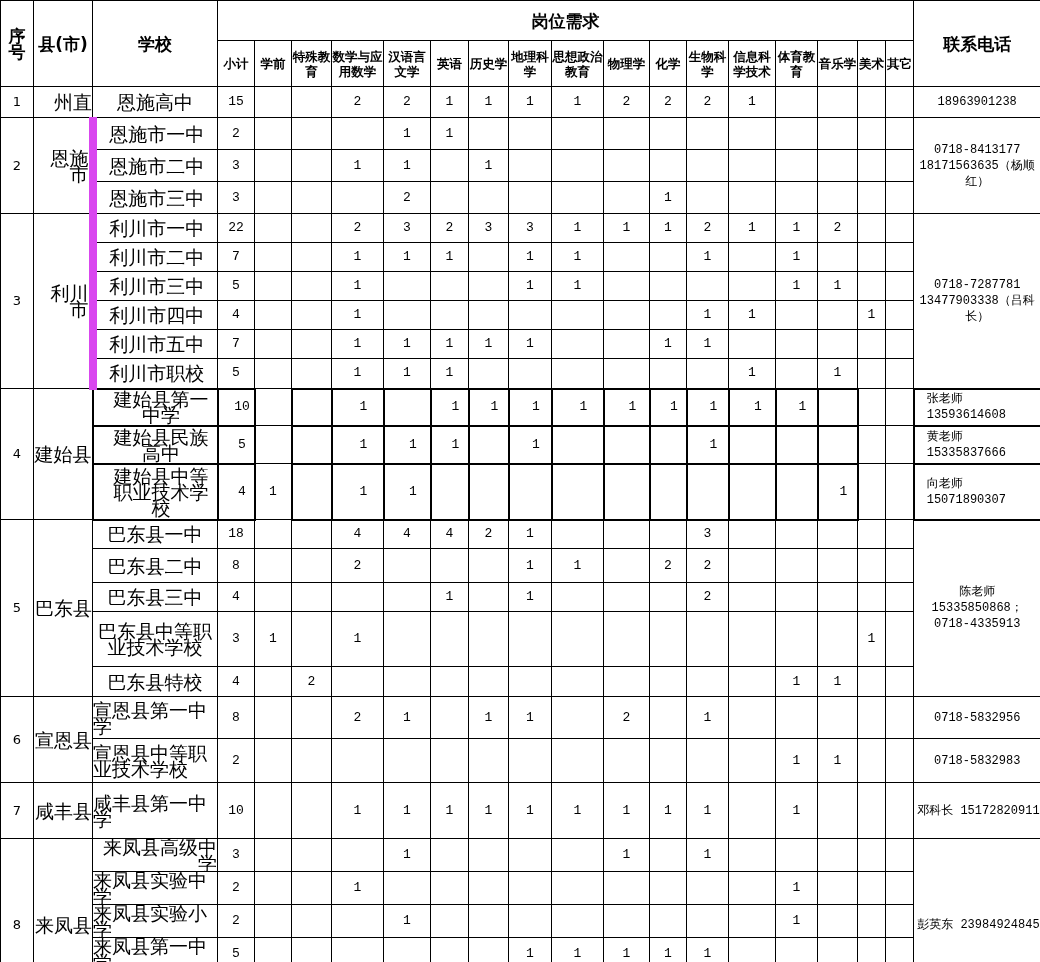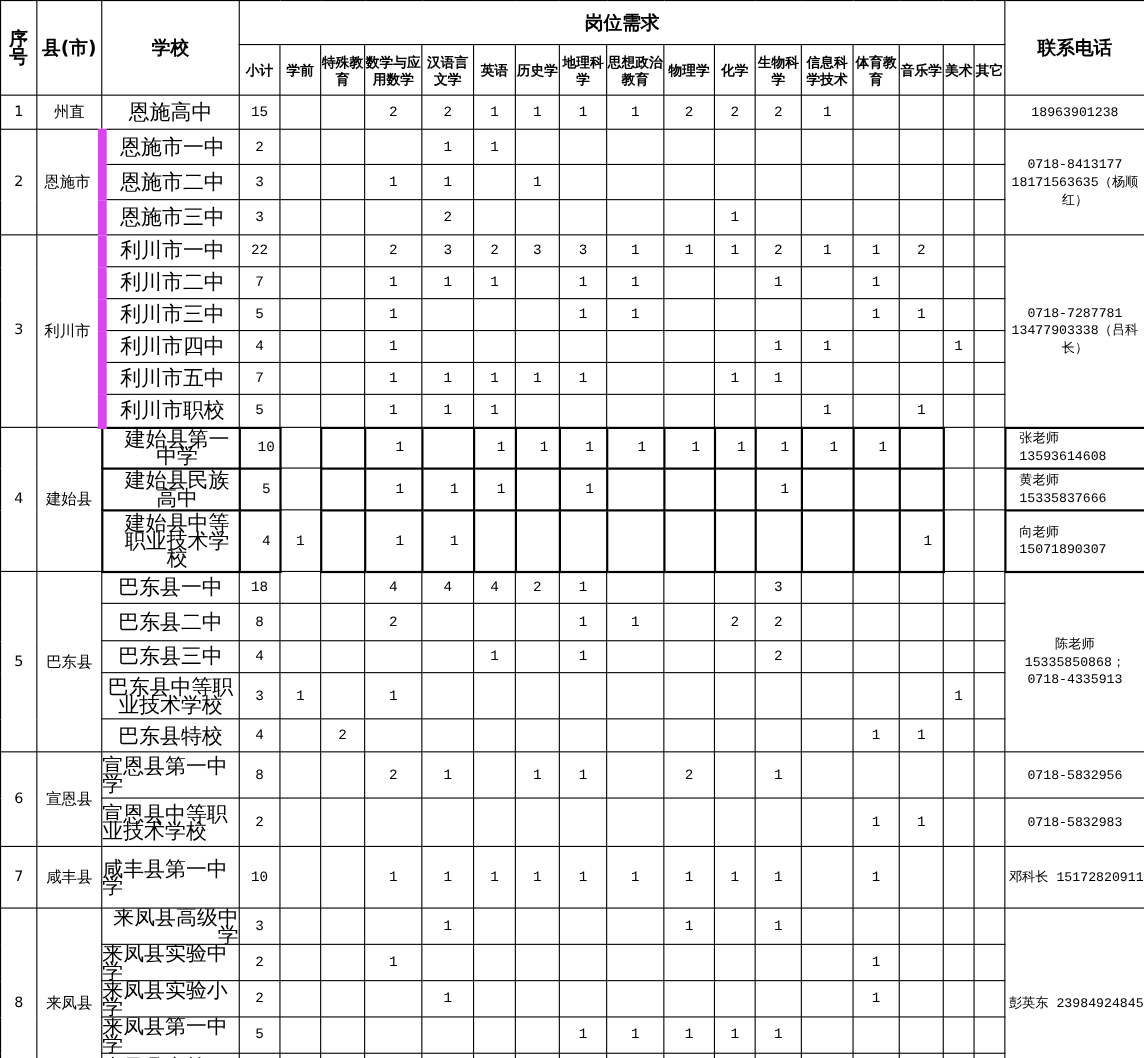--- a/index.html
+++ b/index.html
@@ -8,21 +8,21 @@
   td, th { border: 1px solid #000; padding: 0; text-align: center; vertical-align: middle; font-size: 13px; line-height: 16px; overflow: hidden; }
   th { font-weight: bold; }
   .hdr-big { font-size: 17px; }
   .hdr-sub { font-size: 12.5px; line-height: 15px; }
   .num { font-family: "Liberation Mono", "DejaVu Sans Mono", monospace; font-size: 13px; }
   .school { font-size: 19px; line-height: 16px; }
   .phone { font-size: 12px; line-height: 16px; font-family: "Liberation Mono", "DejaVu Sans Mono", monospace; }
   .phone-left { text-align: left; padding-left: 3px; }
   .thick-left { border-left: 8px solid #d946ef; }
   .thick { border: 2px solid #000; padding-left: 12px; }
-  .county { font-size: 14px; }
+  .county { font-size: 19px; text-align: right; }
   .seq { font-size: 13px; }
 </style>
 </head>
 <body>
 
 <table>
   <colgroup>
     <col style="width:33px">
       <col style="width:59px">
       <col style="width:125px">
@@ -404,21 +404,21 @@
         <td class="num"></td>
         <td class="num"></td>
         <td class="num"></td>
         <td class="num">2</td>
         <td class="num"></td>
         <td class="num"></td>
         <td class="num"></td>
         <td class="num"></td>
         <td class="num"></td>
       </tr>
-      <tr style="height: 42px;">
+      <tr style="height: 55px;">
         <td class="school">巴东县中等职业技术学校</td>
         <td class="num">3</td>
         <td class="num">1</td>
         <td class="num"></td>
         <td class="num">1</td>
         <td class="num"></td>
         <td class="num"></td>
         <td class="num"></td>
         <td class="num"></td>
         <td class="num"></td>

